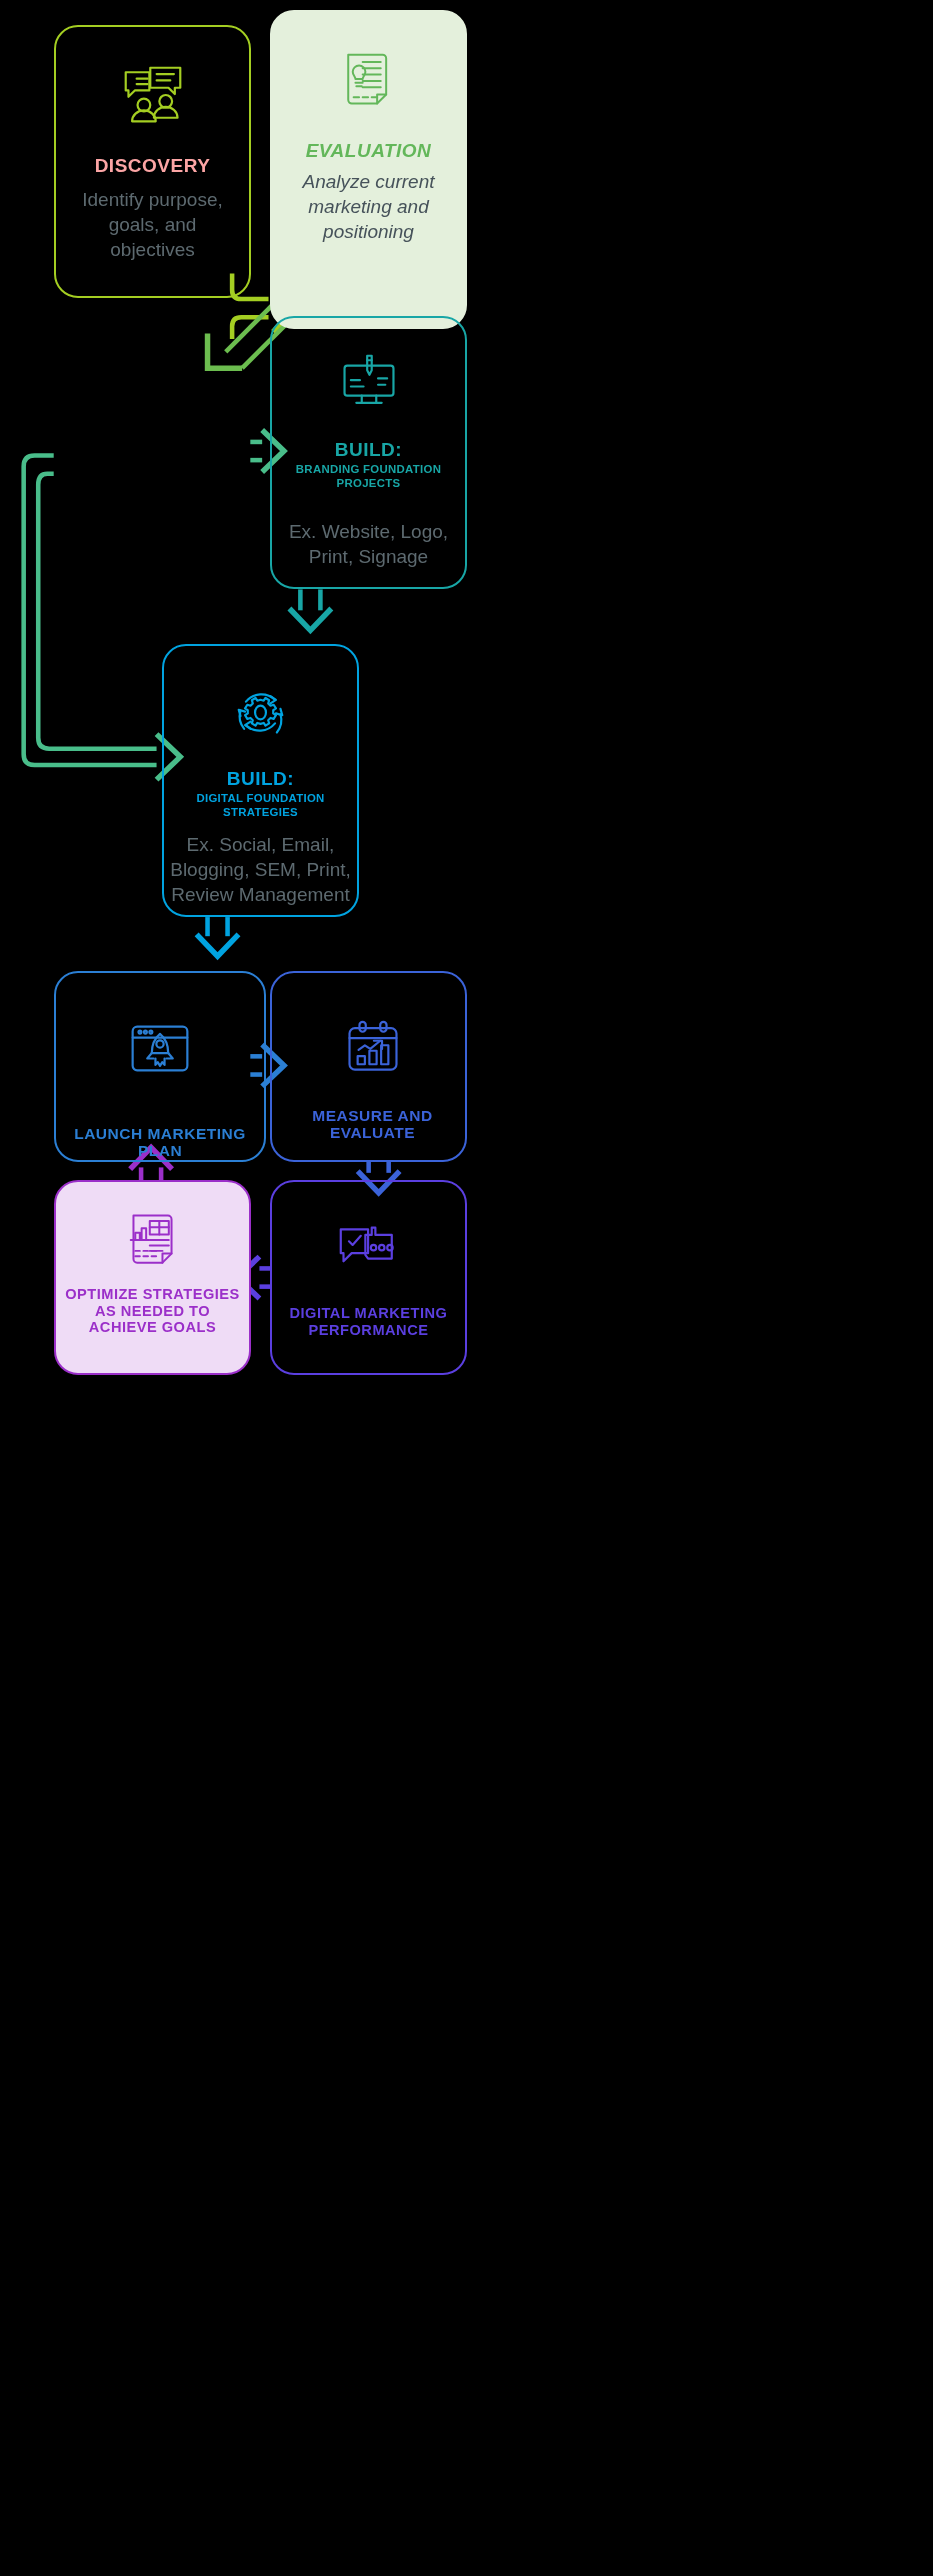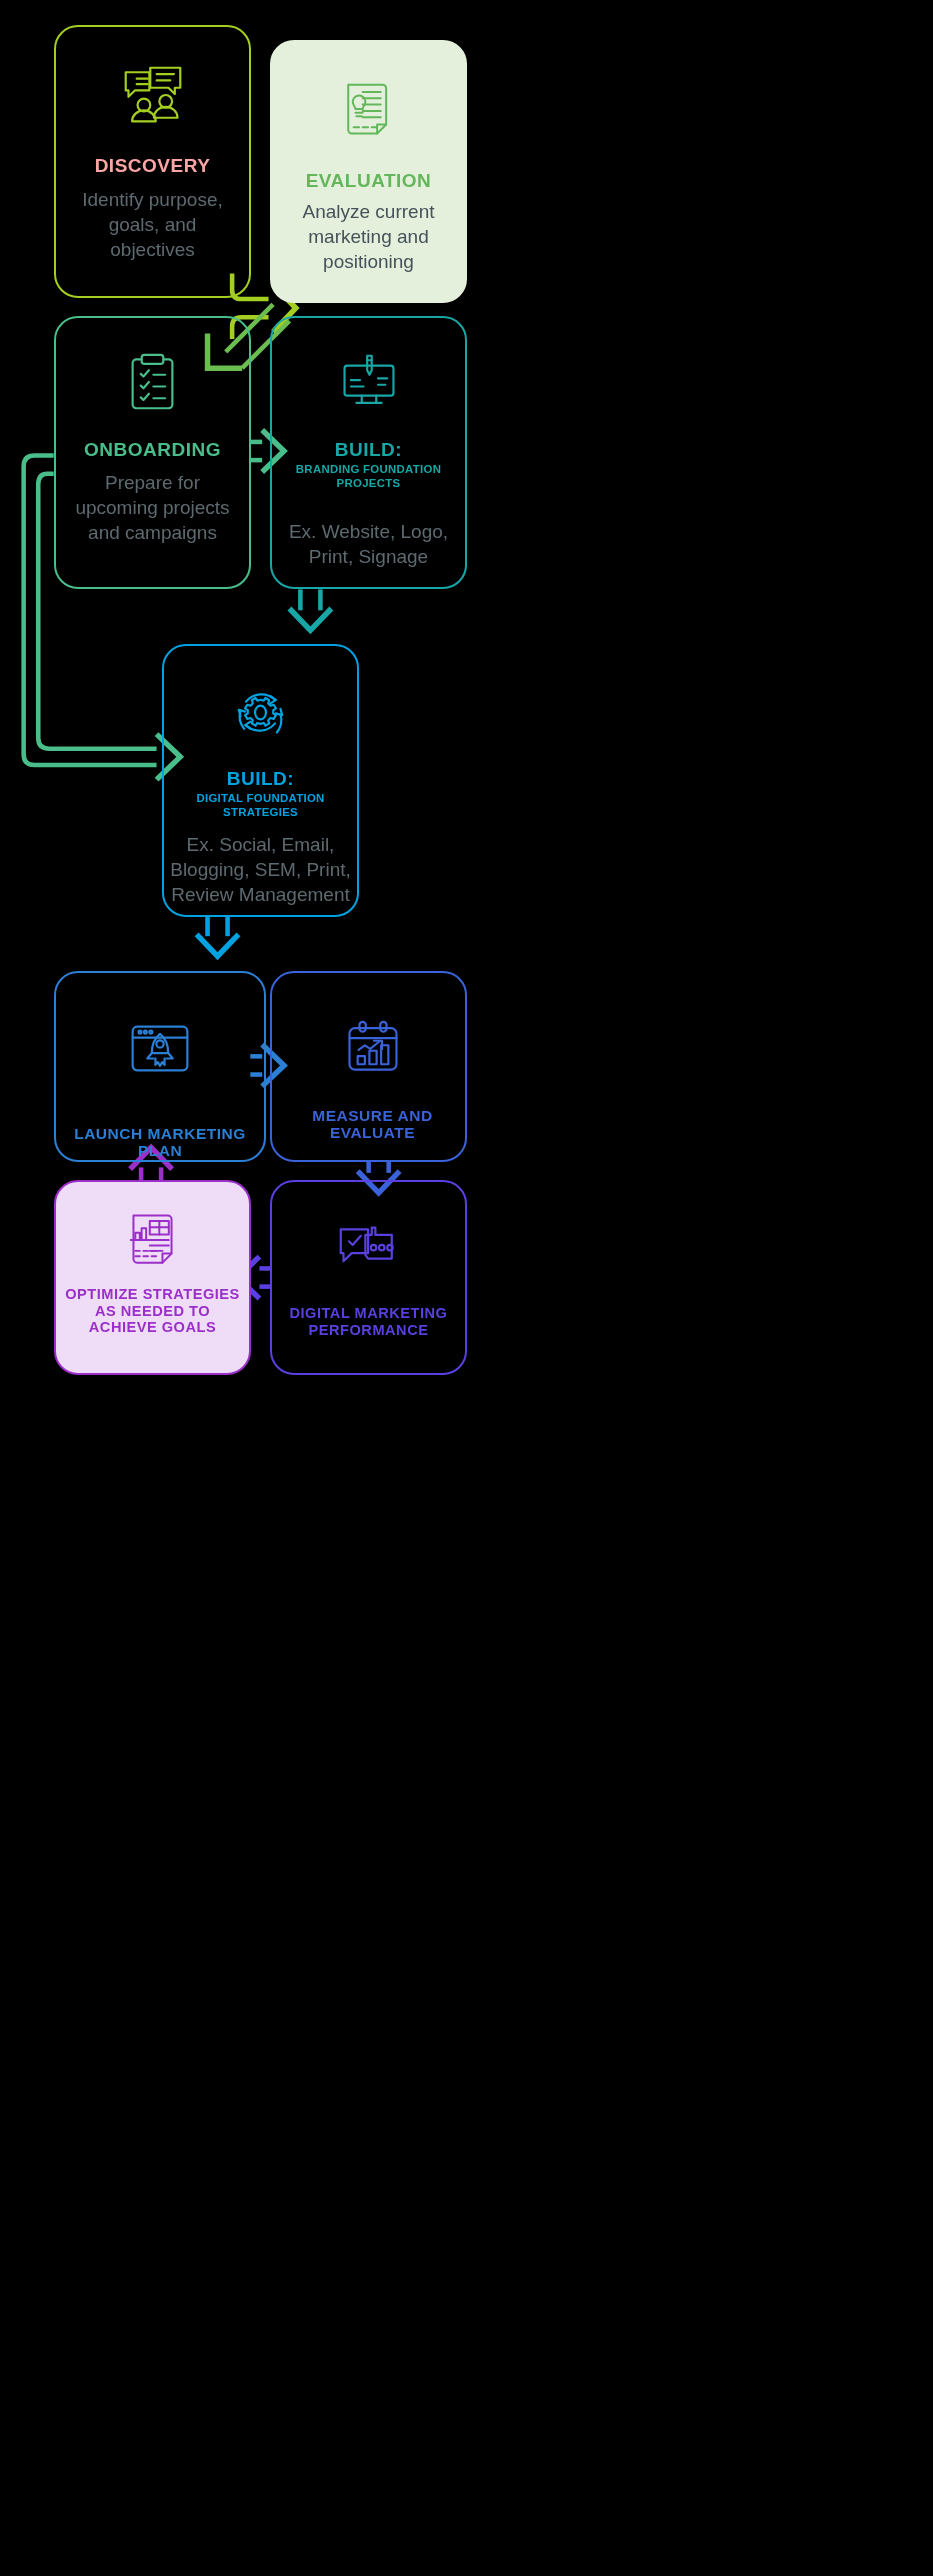--- a/index.html
+++ b/index.html
@@ -62,22 +62,22 @@
   
   #card-discovery {
     left: 54px; top: 24.6px; width: 197px; height: 273px;
     border-color: #a4ce22;
   }
   #card-discovery .icon-wrap { margin-top: 35px; height: 66px; }
   #card-discovery .title { color: #fca5a5; font-size: 19px; margin-top: 27px; }
   #card-discovery .body { margin-top: 11px; width: 173px; }
 
   #card-evaluation {
-    left: 270px; top: 40px; width: 197px; height: 263px;
-    border-color: #e4f0dc; background: #e4f0dc;
+    left: 270px; top: 10px; width: 197px; height: 319px;
+    border-color: #e4f0dc; background: #e4f0dc; font-style: italic;
   }
   #card-evaluation .icon-wrap { margin-top: 35px; height: 66px; }
   #card-evaluation .title { color: #63b75a; font-size: 19px; margin-top: 27px; }
   #card-evaluation .body { color: #46525a; margin-top: 7.3px; width: 164px; }
 
   #card-onboarding {
     left: 54px; top: 316px; width: 197px; height: 273px;
     border-color: #49bd8a;
   }
   #card-onboarding .icon-wrap { margin-top: 31px; height: 66px; }
@@ -229,36 +229,20 @@
         <path d="M24 13 h20 M24 20 h20 M24 27 h20 M24 34 h20 M24 41 h20"></path>
         <path d="M13 24 a7 7 0 0 1 14 0 c0 4 -3 5 -3 8 h-8 c0 -3 -3 -4 -3 -8 z"></path>
         <path d="M16 36 h8 M17 40 h6"></path>
         <path d="M14 52 h6 M24 52 h6 M34 52 h6"></path>
       </svg>
     </div>
     <div class="title">EVALUATION</div>
     <div class="body">Analyze current marketing and positioning</div>
   </div>
 
-  <div class="card" id="card-onboarding">
-    <div class="icon-wrap">
-      <svg width="47" height="60" viewBox="0 0 52 66" fill="none" stroke="#49bd8a" stroke-width="2.4" stroke-linecap="round" stroke-linejoin="round">
-        <path d="M14 8 h-6 a4 4 0 0 0 -4 4 v46 a4 4 0 0 0 4 4 h36 a4 4 0 0 0 4 -4 v-46 a4 4 0 0 0 -4 -4 h-6"></path>
-        <rect x="14" y="3" width="24" height="10" rx="3"></rect>
-        <path d="M13 24 l3 3 l6 -7"></path>
-        <path d="M27 25 h13"></path>
-        <path d="M13 37 l3 3 l6 -7"></path>
-        <path d="M27 38 h13"></path>
-        <path d="M13 50 l3 3 l6 -7"></path>
-        <path d="M27 51 h13"></path>
-      </svg>
-    </div>
-    <div class="title">ONBOARDING</div>
-    <div class="body">Prepare for upcoming projects and campaigns</div>
-  </div>
 
   <div class="card" id="card-build-brand">
     <div class="icon-wrap">
       <svg width="58" height="58" viewBox="0 0 64 64" fill="none" stroke="#18a6a6" stroke-width="2.4" stroke-linecap="round" stroke-linejoin="round">
         <path d="M8 14 h48 a3 3 0 0 1 3 3 v27 a3 3 0 0 1 -3 3 h-48 a3 3 0 0 1 -3 -3 v-27 a3 3 0 0 1 3 -3 z"></path>
         <path d="M24 47 v7 M40 47 v7 M18 55 h28"></path>
         <path d="M30 3 l5 0 l0 16 l-2.5 5 l-2.5 -5 z"></path>
         <path d="M30 8 h5"></path>
         <path d="M12 30 h10 M12 37 h14"></path>
         <path d="M42 28 h10 M42 35 h8"></path>

